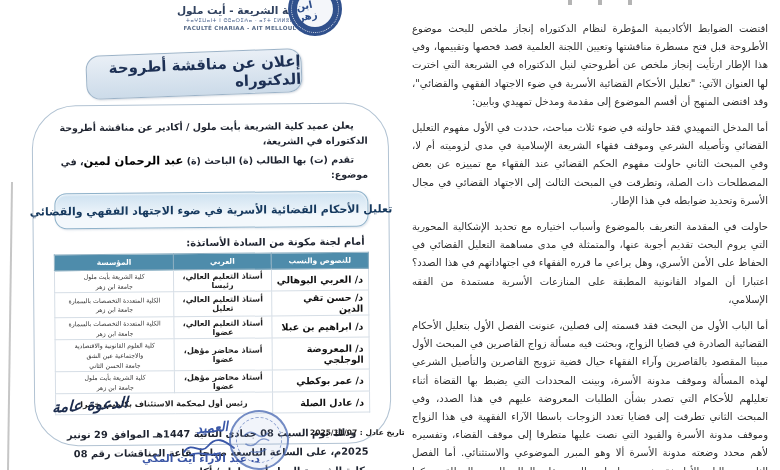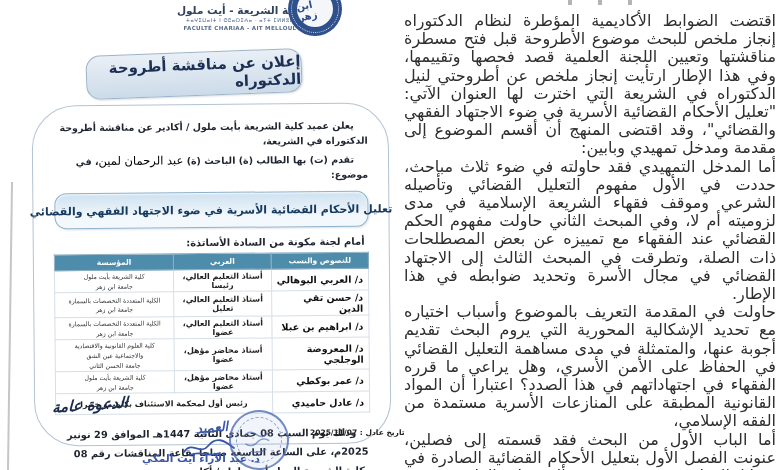--- a/index.html
+++ b/index.html
@@ -22,21 +22,21 @@
   .banner{position:absolute;left:86px;top:52px;width:214px;height:42px;border-radius:14px;
           border:1.5px solid #9cb3c8;background:linear-gradient(180deg,#e9eff6,#ccdbe9);
           transform:rotate(-2.2deg);display:flex;align-items:center;justify-content:center;
           box-shadow:1px 1px 2px rgba(90,110,140,.25);}
   .banner span{font-size:15px;font-weight:bold;color:#1d3054;direction:rtl;}
   .frame{position:absolute;left:33px;top:104px;width:357px;height:341px;border:1.3px solid #b2c3d3;
          border-radius:44px;transform:rotate(-.5deg);box-sizing:border-box;padding:10px 20px 0 20px;
          direction:rtl;}
   .ann-line{font-size:9.5px;font-weight:bold;color:#1f2430;text-align:right;margin:4px 0 0 0;
             text-indent:14px;line-height:15px;}
-  .cand{font-size:11.5px;font-weight:normal;color:#000;}
+  .cand{font-size:11.5px;font-weight:bold;color:#000;}
   .subject-box{margin:9px auto 0 auto;width:312px;height:34px;border-radius:12px;border:1.3px solid #8fb2ca;
                background:linear-gradient(180deg,#cde1f0,#f3f8fc 70%);display:flex;align-items:center;
                justify-content:center;box-shadow:inset 0 1px 2px rgba(255,255,255,.9),1px 1px 2px rgba(110,140,170,.25);}
   .subject-box span{font-size:11px;font-weight:bold;color:#16395e;white-space:nowrap;}
   .committee-intro{font-size:10px;font-weight:bold;color:#1f2430;text-align:right;margin:9px 4px 0 0;}
   table.committee{width:100%;border-collapse:collapse;margin-top:5px;border:1px solid #bfcbd6;}
   table.committee th{background:#4e8cab;color:#fff;font-size:7.5px;font-weight:bold;padding:3px 2px;
                      border:1px solid #8fb0c2;}
   table.committee td{border:1px solid #d6dee6;padding:1px 5px;height:18px;}
   td.c-name{font-size:9.5px;font-weight:bold;color:#111;text-align:right;width:31%;}
@@ -55,21 +55,21 @@
   .dean-name{position:absolute;left:148px;top:452px;width:112px;text-align:center;font-size:10.5px;
              font-weight:bold;color:#3a55a5;direction:rtl;white-space:nowrap;}
   .publish-date{position:absolute;left:310px;top:428px;font-size:7.5px;font-weight:bold;color:#222;
                 direction:rtl;white-space:nowrap;}
   
   .right-page{position:absolute;left:404px;top:0;width:372px;height:470px;}
   .cutoff{position:absolute;left:150px;top:0;width:90px;height:5px;overflow:hidden;opacity:.55;}
   .cutoff i{display:block;width:100%;height:8px;background:
      repeating-linear-gradient(90deg,transparent 0 14px,#777 14px 18px,transparent 18px 30px);}
   .abstract{position:absolute;left:0;top:12px;width:372px;direction:rtl;}
-  .abstract p{margin:0;font-size:16px;line-height:18.2px;text-align:justify;color:#2e2e2e;
+  .abstract p{margin:8px;font-size:10px;line-height:18.2px;text-align:justify;color:#2e2e2e;
               font-family:"DejaVu Sans",sans-serif;}
 </style>
 </head>
 <body>
 
 <div class="canvas">
 
   <div class="left-page">
     <div class="paper-edge"></div>
 
@@ -132,21 +132,21 @@
               <td class="c-inst">كلية العلوم القانونية والاقتصادية والاجتماعية عين الشق
 جامعة الحسن الثاني</td>
             </tr>
             <tr>
               <td class="c-name">د/ عمر بوكطي</td>
               <td class="c-role">أستاذ محاضر مؤهل، عضوا</td>
               <td class="c-inst">كلية الشريعة بأيت ملول
 جامعة ابن زهر</td>
             </tr>
             <tr>
-              <td class="c-name">د/ عادل حاميدي</td>
+              <td class="c-name">د/ عادل الصلة</td>
               <td class="c-role" colspan="2">رئيس أول لمحكمة الاستئناف بكلميم، خبيرا</td>
             </tr>
           </tbody>
       </table>
 
       <p class="schedule">وذلك يوم السبت 08 جمادى الثانية 1447هـ الموافق 29 نونبر 2025م، على الساعة التاسعة صباحا بقاعة المناقشات رقم 08 بكلية الشريعة المزار أيت ملول / أكادير.</p>
     </div>
 
     <div class="invitation">الدعوة عامة</div>
 

